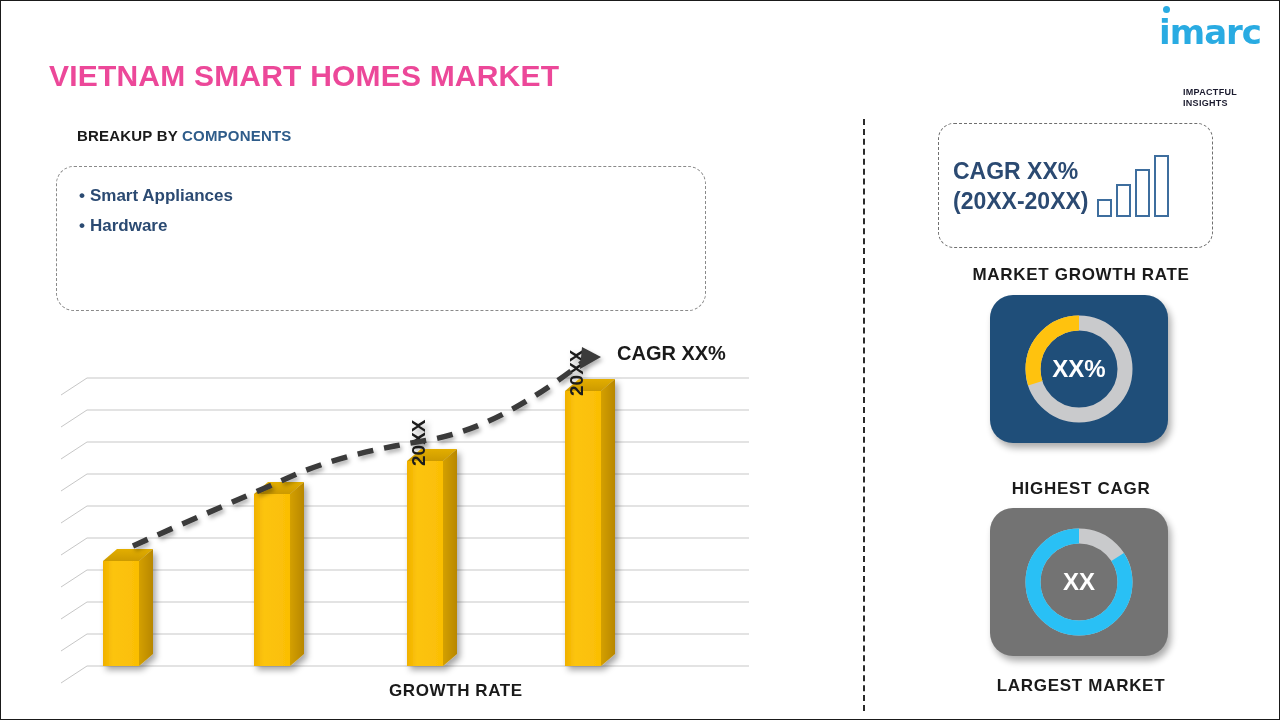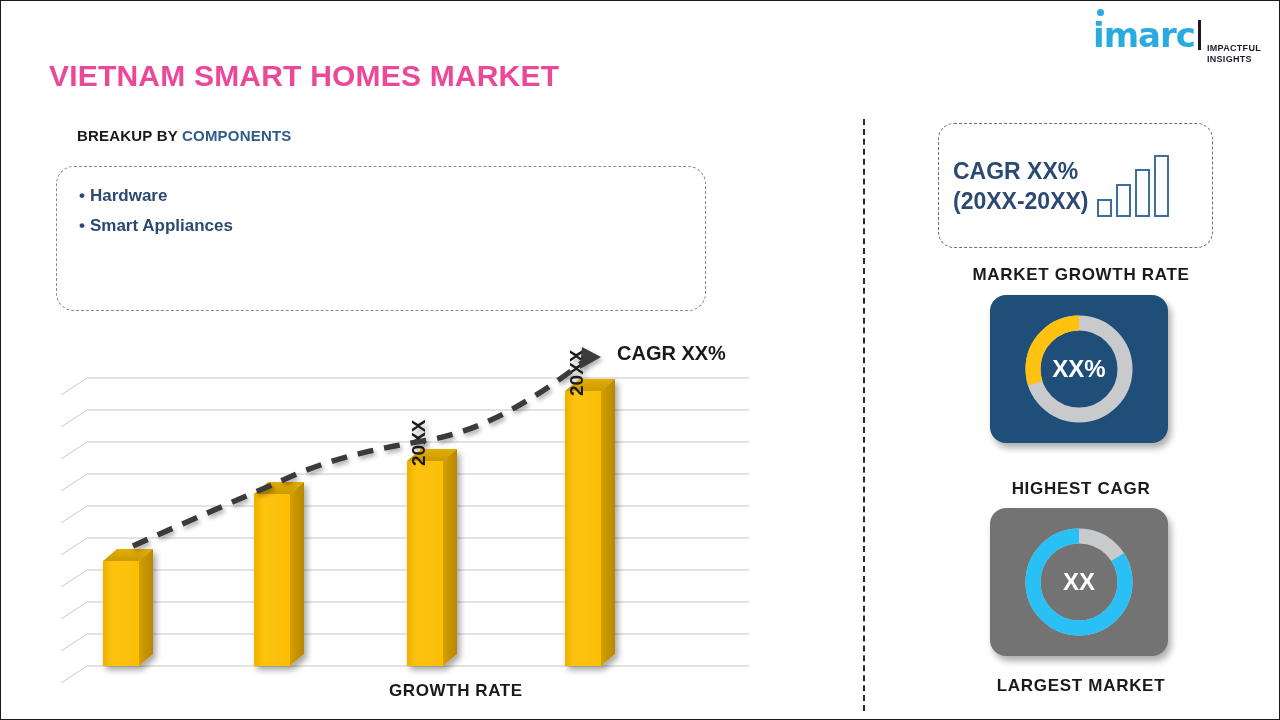--- a/index.html
+++ b/index.html
@@ -10,21 +10,21 @@
     position:relative;
   }
   #page{
     position:absolute;inset:0;
     border:1px solid #1a1a1a;
     box-sizing:border-box;
     background:#ffffff;
   }
 
   
-  .logo{position:absolute;right:18px;top:14px;display:flex;align-items:center;height:40px;}
+  .logo{position:absolute;right:18px;top:14px;display:flex;align-items:center;height:40px;flex-direction:column;}
   .logo-word{position:relative;font-size:34px;font-weight:700;letter-spacing:-1px;color:#29ABE2;line-height:34px;font-family:"DejaVu Sans",sans-serif;}
   .logo-dot{position:absolute;left:4px;top:-9px;width:7px;height:7px;border-radius:50%;background:#29ABE2;}
   .logo-bar{width:3px;height:30px;background:#1a1a2e;margin:0 6px 0 3px;}
   .logo-tag{display:flex;flex-direction:column;justify-content:center;font-size:9px;font-weight:700;color:#1a1a2e;line-height:11px;letter-spacing:.3px;margin-top:38px;}
 
   
   .main-title{position:absolute;left:48px;top:58px;font-size:30px;font-weight:700;color:#ec4899;letter-spacing:.2px;}
   .section-title{position:absolute;left:76px;top:126px;font-size:15px;font-weight:700;color:#1a1a1a;letter-spacing:.2px;}
   .section-title .hl{color:#2E5C8A;}
 
@@ -68,21 +68,21 @@
 
   .rlabel{
     position:absolute;width:100%;text-align:center;
     font-size:17px;font-weight:700;color:#1a1a1a;letter-spacing:.7px;
   }
   #label-growth{top:152px;}
   #label-cagr{top:366px;}
   #label-market{top:563px;}
 
   .donut-card{
-    position:absolute;left:89px;width:178px;height:148px;border-radius:16px;
+    position:absolute;left:89px;width:178px;height:148px;border-radius:23px;
     box-shadow:3px 5px 7px rgba(0,0,0,.33);
   }
   #card-cagr{top:182px;}
   #card-market{top:395px;}
   .donut-card svg{position:absolute;left:50%;top:50%;transform:translate(-50%,-50%);}
   .donut-val{
     position:absolute;left:0;top:0;width:100%;height:100%;
     display:flex;align-items:center;justify-content:center;
     font-size:24px;font-weight:700;color:#ffffff;
   }
@@ -105,24 +105,24 @@
   </div>
 
   <div class="main-title">VIETNAM SMART HOMES MARKET</div>
 
   <div class="section-title">
     <span>BREAKUP BY </span><span class="hl">COMPONENTS</span>
   </div>
 
   <div class="bullet-box">
     <div class="bullet-item">
+      <span class="dot">•</span><span>Smart Appliances</span>
+    </div>
+    <div class="bullet-item">
       <span class="dot">•</span><span>Hardware</span>
-    </div>
-    <div class="bullet-item">
-      <span class="dot">•</span><span>Smart Appliances</span>
     </div>
   </div>
 
   <div class="chart">
     <svg width="700" height="360" viewBox="0 0 700 360">
       <defs>
         <linearGradient id="gFront" x1="0" y1="0" x2="1" y2="0">
           <stop offset="0" stop-color="#F0B000"></stop>
           <stop offset="28%" stop-color="#FCC40B"></stop>
           <stop offset="100%" stop-color="#FBBE05"></stop>

